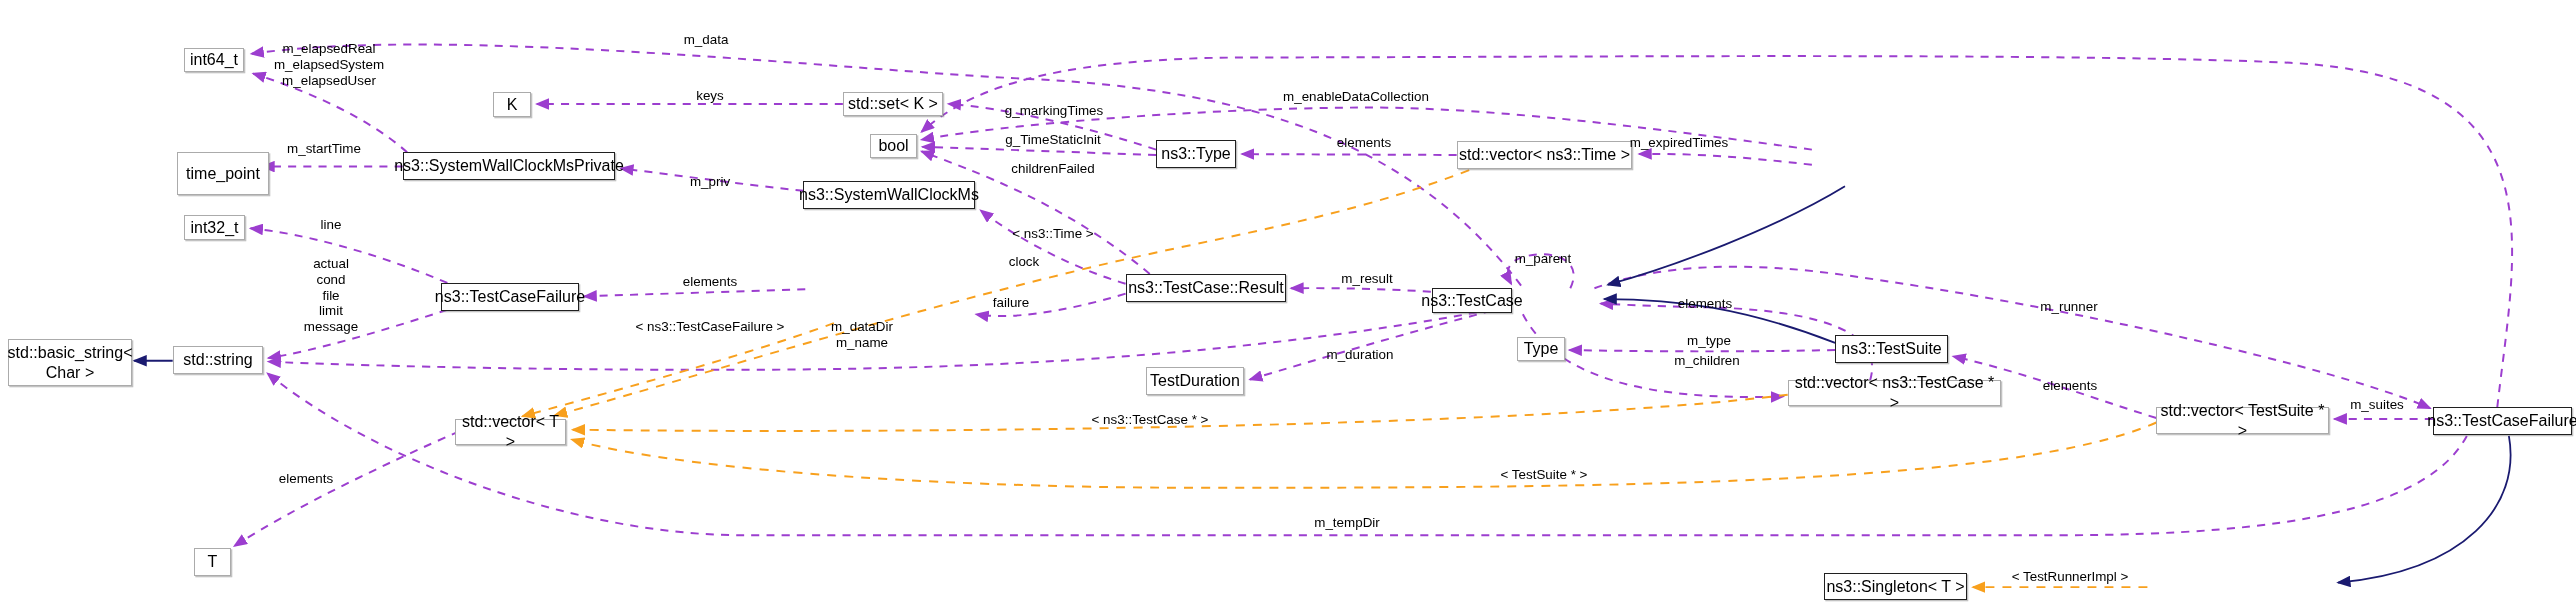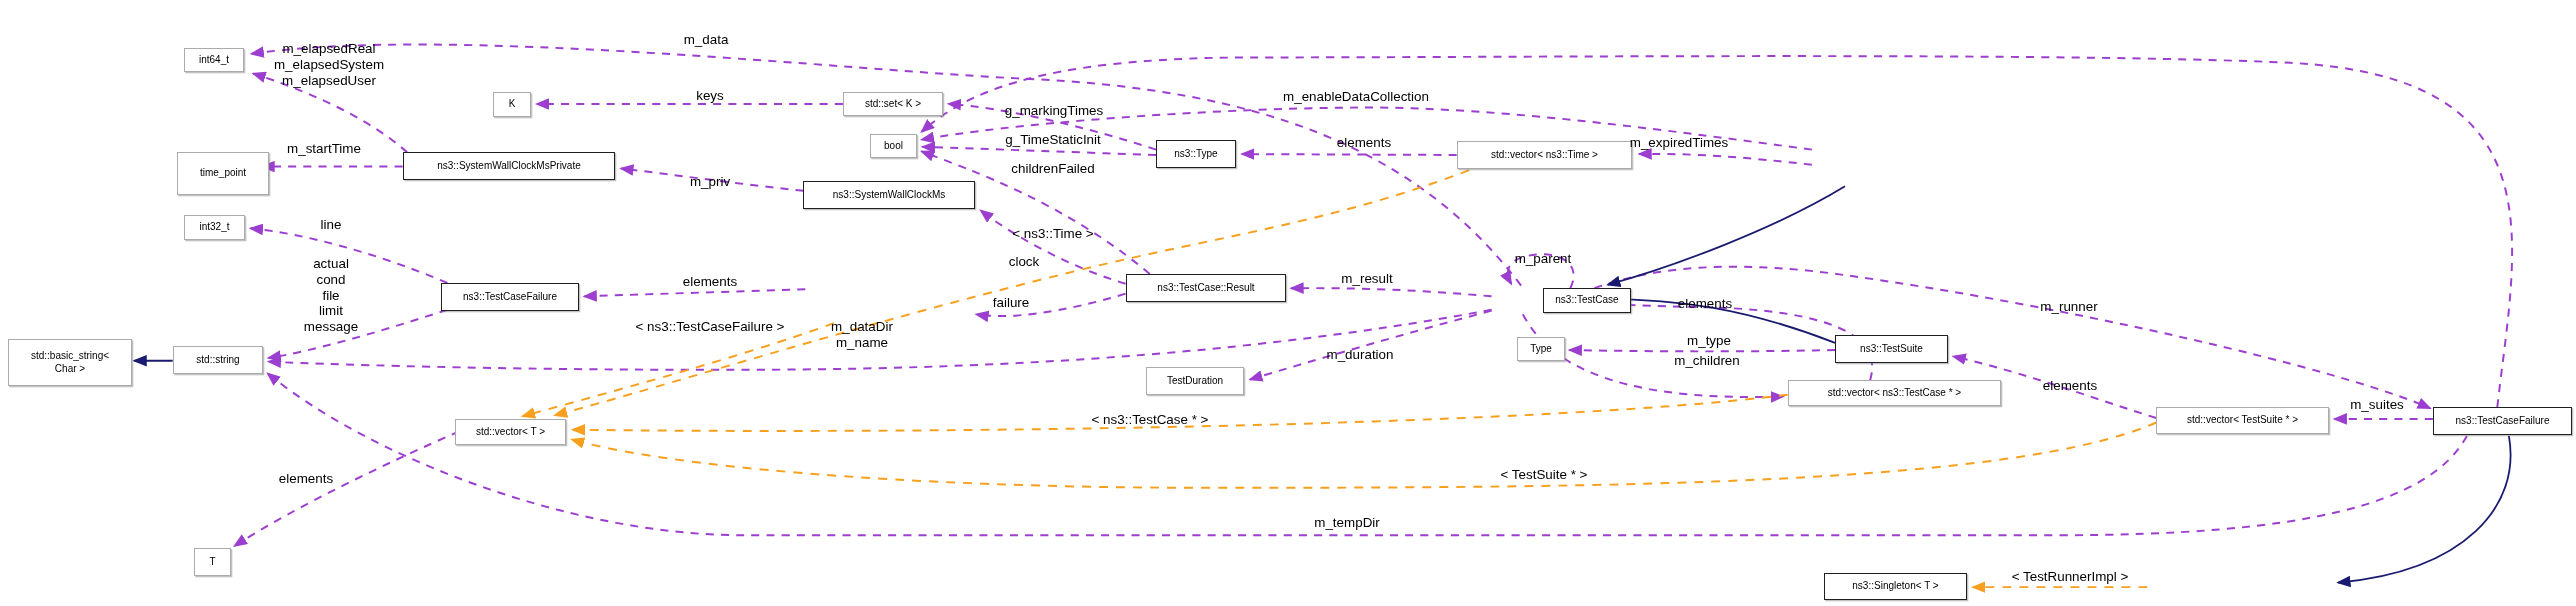--- a/index.html
+++ b/index.html
@@ -14,21 +14,21 @@
   .eu{fill:none;stroke:#9C3ECF;stroke-width:2.2;stroke-dasharray:9 8;}
   .et{fill:none;stroke:#F8A01D;stroke-width:2.2;stroke-dasharray:10 9;}
   .ei{fill:none;stroke:#1A1A70;stroke-width:2;}
   .node{
     position:absolute;
     background:#ffffff;
     border:1.3px solid #ABABAB;
     color:#000;
     display:flex;align-items:center;justify-content:center;
     text-align:center;
-    font-size:10px;line-height:1.22;
+    font-size:16px;line-height:1.22;
     white-space:pre-line;
     box-sizing:border-box;
     box-shadow:1.3px 1.3px 0 rgba(120,120,120,0.45);
   }
   .node.bold{border:1.8px solid #202020;}
   .node.selected{background:#BFBFBF;border:1.8px solid #000;}
   .elabel{
     position:absolute;
     transform:translateX(-50%);
     color:#000;
@@ -106,21 +106,21 @@
   <div class="node bold" style="left:803px;top:181px;width:172px;height:28px">ns3::SystemWallClockMs</div>
   <div class="node bold" style="left:1156px;top:140px;width:80px;height:28px">ns3::Type</div>
   <div class="node" style="left:1457px;top:141px;width:175px;height:28px">std::vector&lt; ns3::Time &gt;</div>
   <div class="node" style="left:184px;top:215px;width:61px;height:25px">int32_t</div>
   <div class="node bold" style="left:441px;top:283px;width:138px;height:28px">ns3::TestCaseFailure</div>
   <div class="node" style="left:8px;top:339px;width:124px;height:47px">std::basic_string&lt;
 Char &gt;</div>
   <div class="node" style="left:173px;top:346px;width:90px;height:28px">std::string</div>
   <div class="node bold" style="left:1126px;top:274px;width:160px;height:28px">ns3::TestCase::Result</div>
   <div class="node" style="left:1146px;top:367px;width:98px;height:28px">TestDuration</div>
-  <div class="node bold" style="left:1543px;top:288px;width:88px;height:25px">ns3::TestCase</div>
+  <div class="node bold" style="left:1432px;top:288px;width:80px;height:25px">ns3::TestCase</div>
   <div class="node" style="left:1517px;top:337px;width:48px;height:24px">Type</div>
   <div class="node bold" style="left:1835px;top:335px;width:113px;height:28px">ns3::TestSuite</div>
   <div class="node" style="left:1788px;top:380px;width:213px;height:26px">std::vector&lt; ns3::TestCase * &gt;</div>
   <div class="node" style="left:2156px;top:407px;width:173px;height:27px">std::vector&lt; TestSuite * &gt;</div>
   <div class="node bold" style="left:2433px;top:407px;width:139px;height:28px">ns3::TestCaseFailure</div>
   <div class="node" style="left:455px;top:419px;width:111px;height:26px">std::vector&lt; T &gt;</div>
   <div class="node" style="left:194px;top:548px;width:37px;height:28px">T</div>
   <div class="node bold" style="left:1824px;top:573px;width:143px;height:27px">ns3::Singleton&lt; T &gt;</div>
 
   <div class="elabel" style="left:706px;top:32px">m_data</div>

